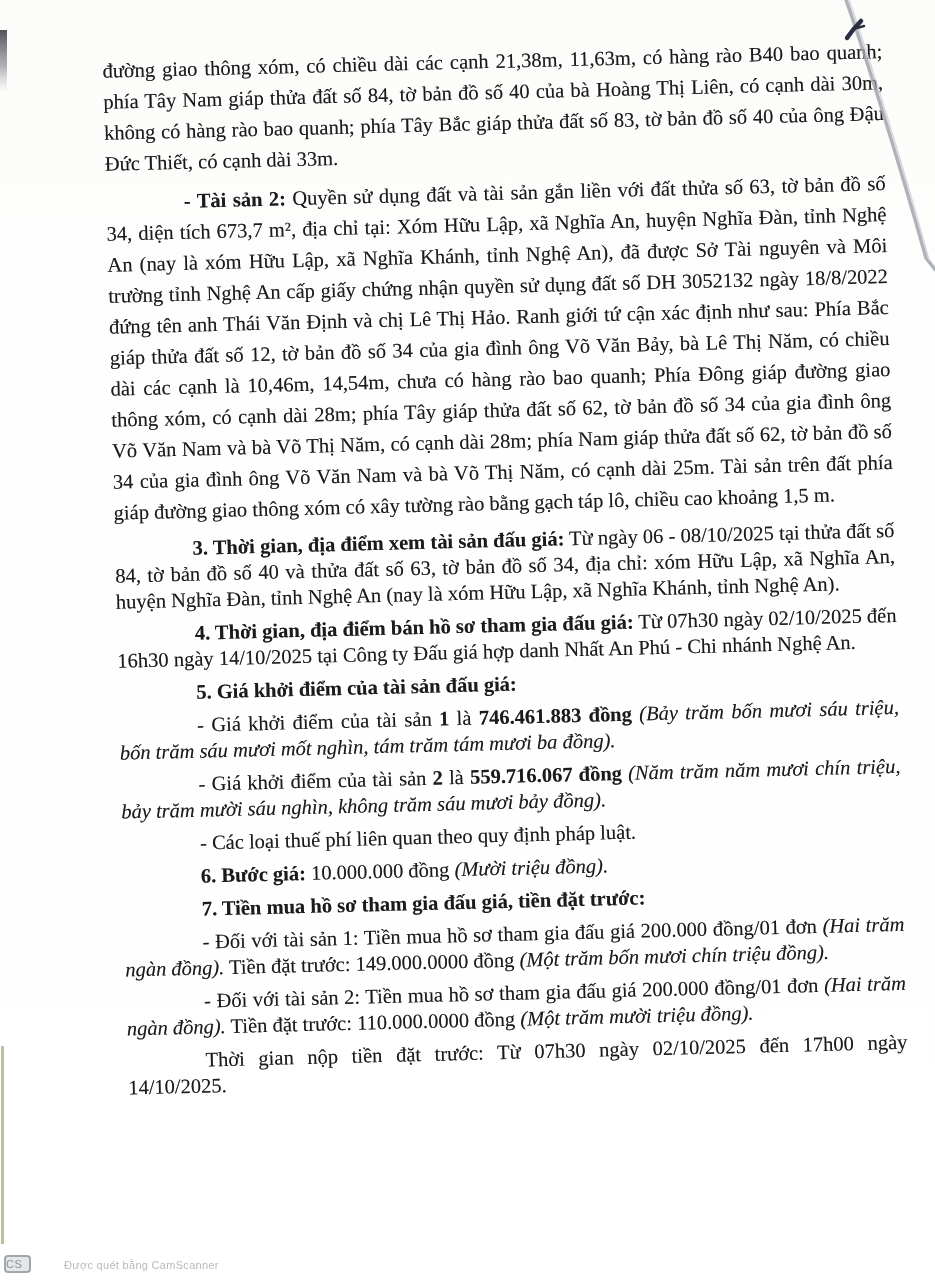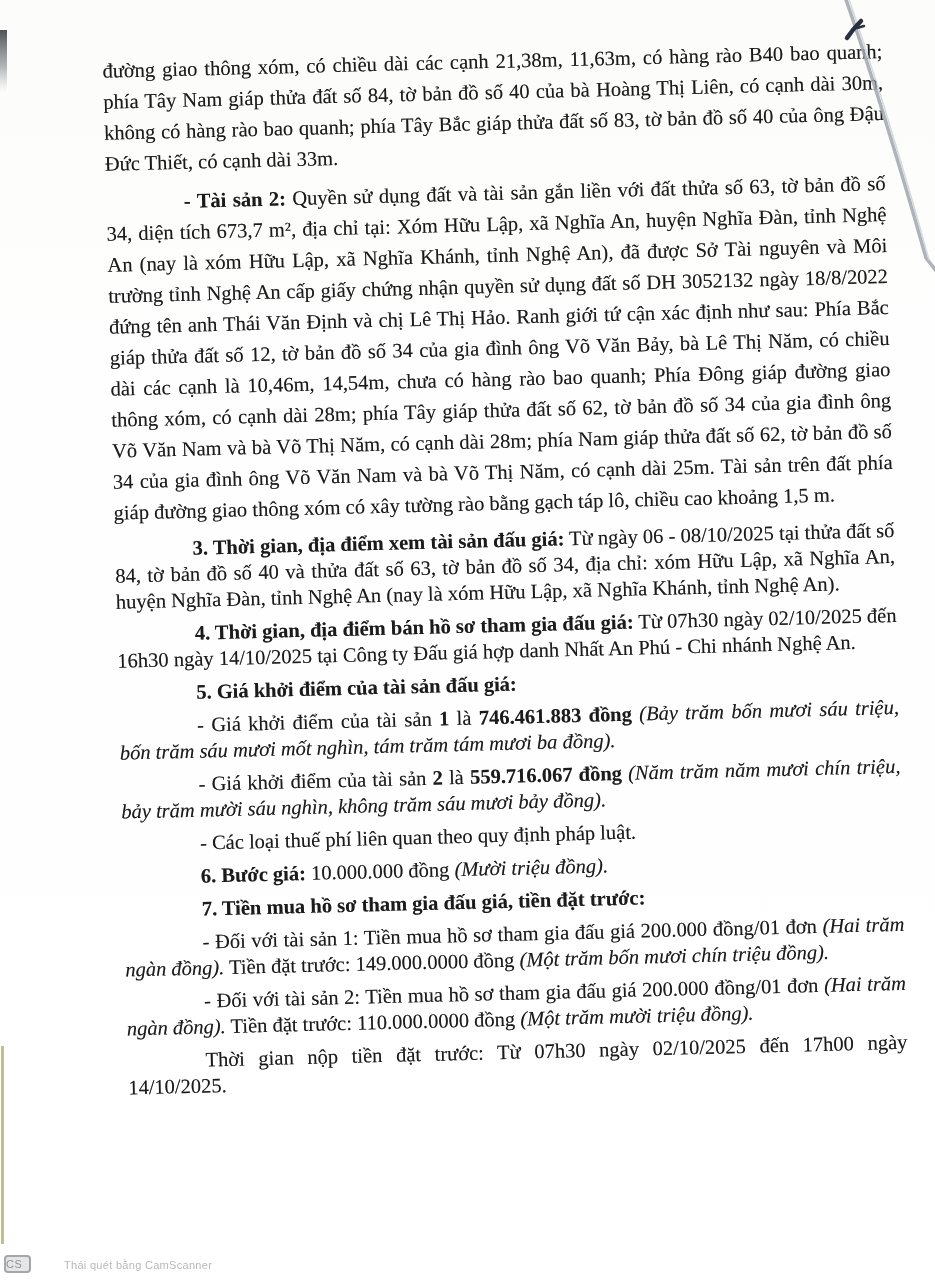--- a/index.html
+++ b/index.html
@@ -121,16 +121,16 @@
     <path d="M844,-6 C868,62 902,172 926,258 L937,272" stroke="#a0a6ae" stroke-width="3.5" fill="none" opacity="0.85"></path>
     <path d="M847,-6 C871,62 905,172 929,260" stroke="#ccd0d6" stroke-width="1.5" fill="none" opacity="0.8"></path>
     <path d="M847,38 C851,32 856,26 861,21" stroke="#2b3040" stroke-width="4.5" fill="none" stroke-linecap="round"></path>
     <path d="M857,28 L864,26" stroke="#2b3040" stroke-width="2.5" fill="none" stroke-linecap="round"></path>
     <rect x="0" y="30" width="7" height="62" fill="url(#smudgeGrad)"></rect>
     <rect x="1" y="1046" width="3" height="198" fill="#b7b183" opacity="0.85"></rect>
   </svg>
 
   <div class="watermark">
     <span class="cs-badge">CS</span>
-    <span class="cs-label">Thái quét bằng CamScanner</span>
+    <span class="cs-label">Được quét bằng CamScanner</span>
   </div>
 
 </div>
 
 </body></html>

